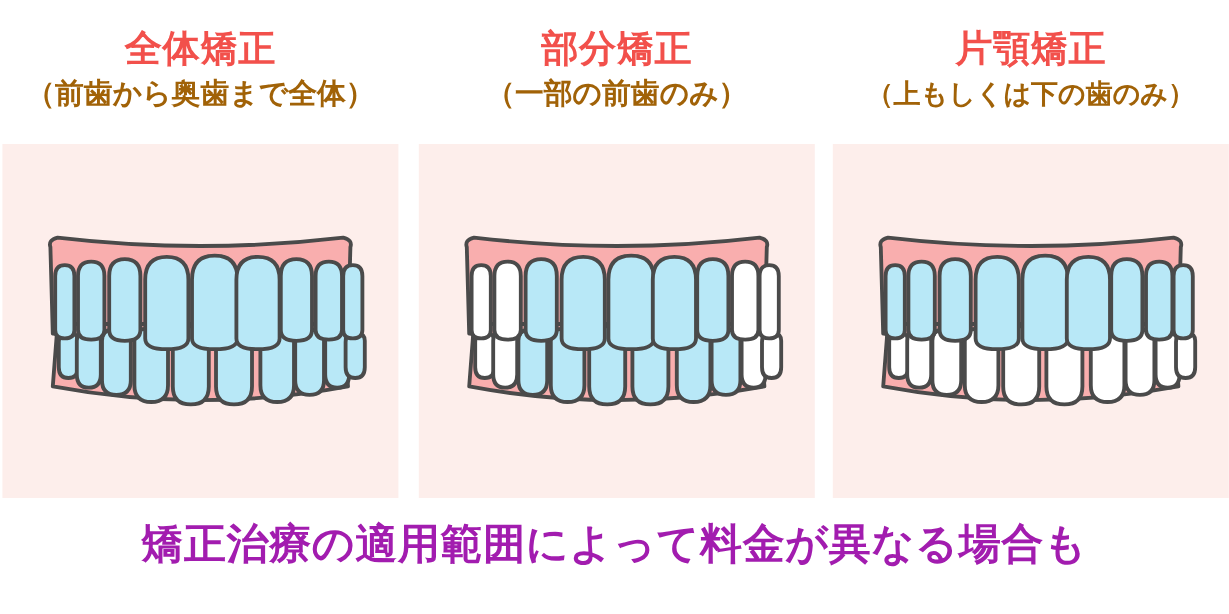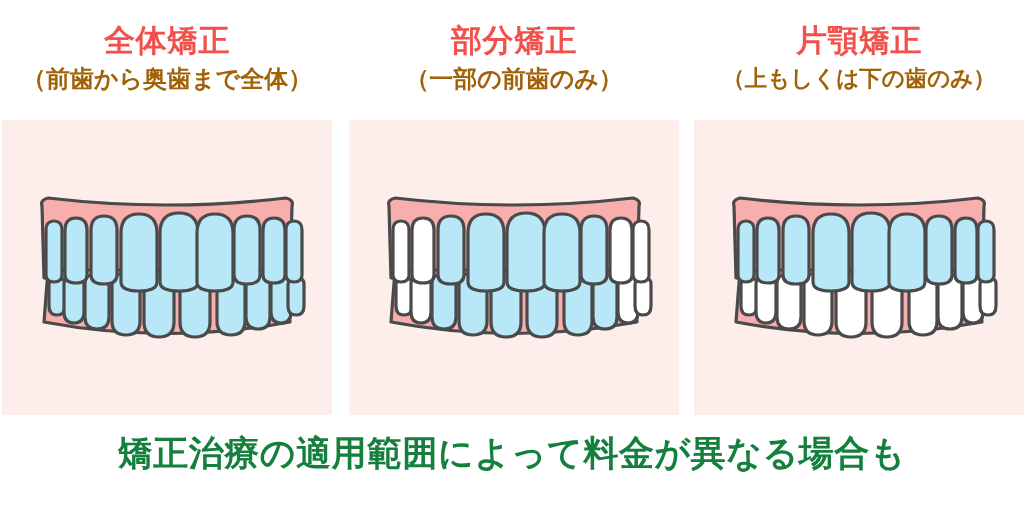--- a/index.html
+++ b/index.html
@@ -50,21 +50,21 @@
     width:330px;height:295px;
     background:#fdeeeb;
   }
   .panel svg{display:block;width:330px;height:295px;}
 
   .caption{
     position:absolute;
     left:0;top:430px;
     width:1024px;
     text-align:center;
-    color:#15803d;
+    color:#a21caf;
     font-size:35px;
     font-weight:bold;
     letter-spacing:0.5px;
     white-space:nowrap;
   }
 </style>
 </head>
 <body>
 
 <div id="stage">

